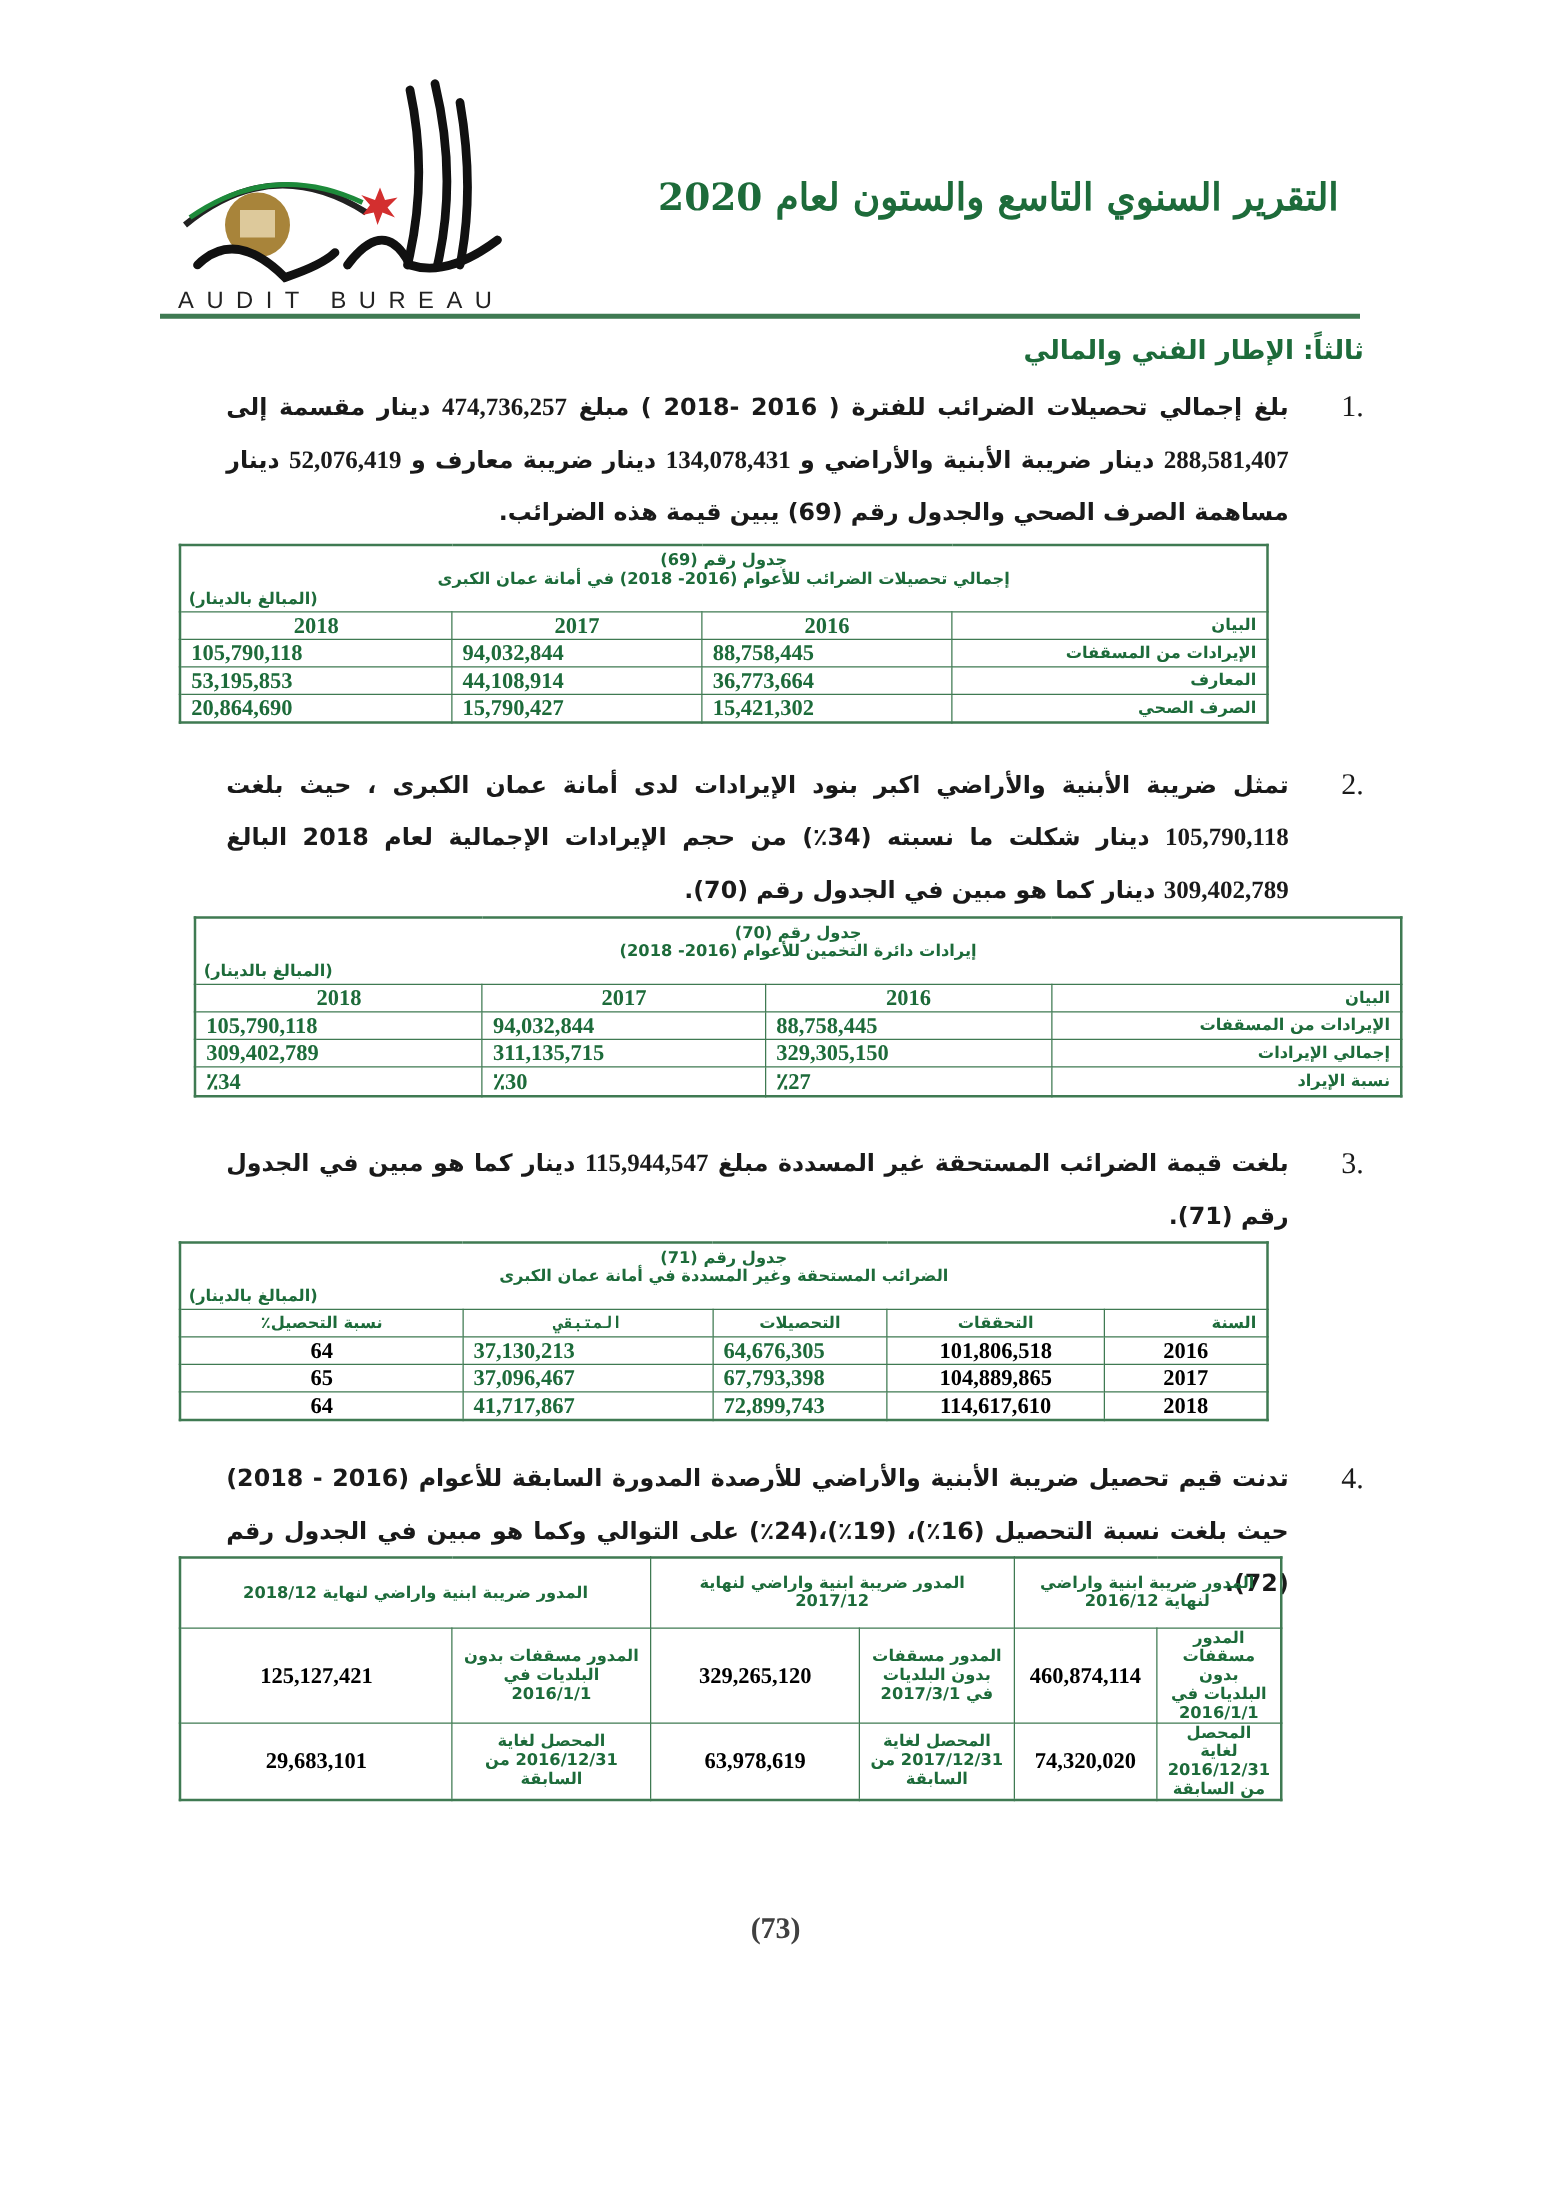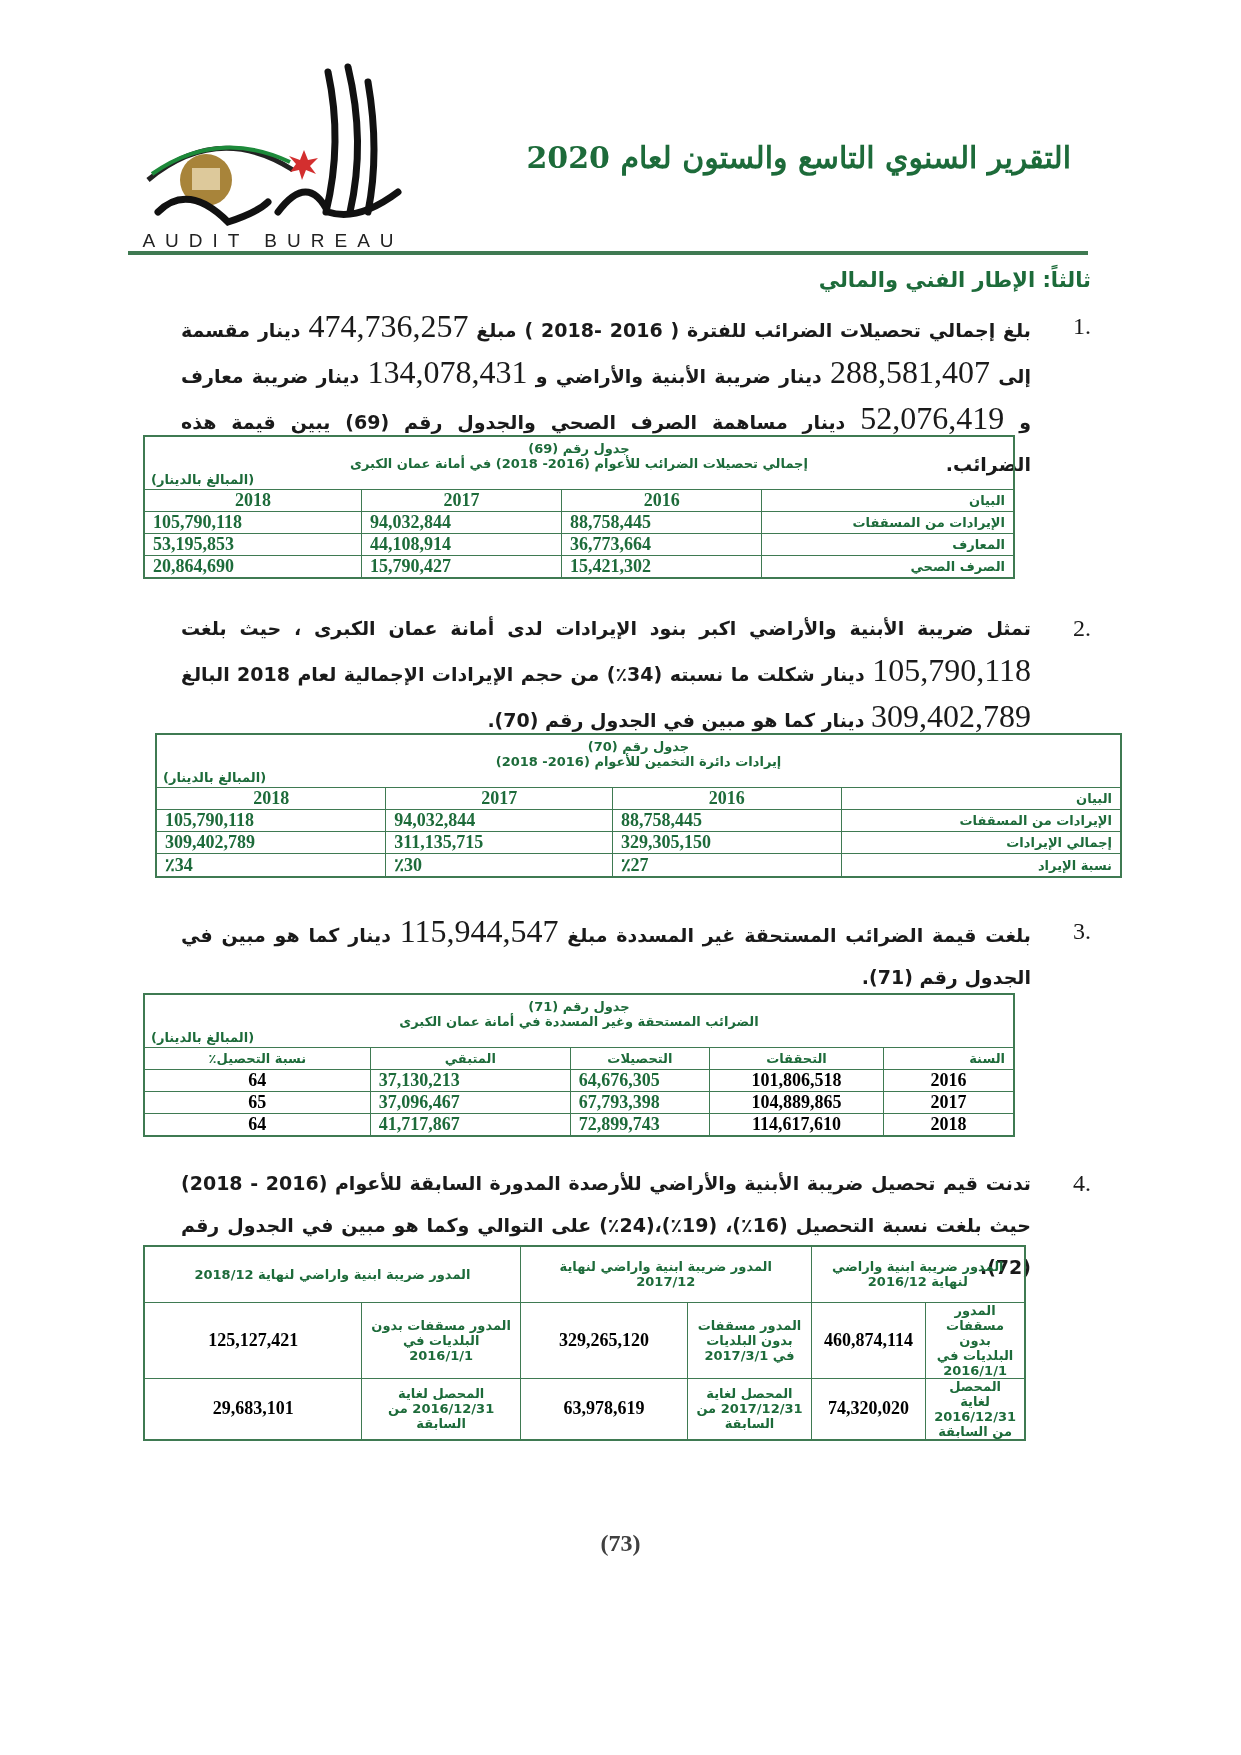--- a/index.html
+++ b/index.html
@@ -14,21 +14,21 @@
                   font-family:"DejaVu Serif", serif; font-weight:bold; font-size:30px; color:#1d6b3a; }
   .header-rule { position:absolute; left:128px; top:251px; width:960px; height:4px; background:#3f7a52; }
   
   .section-title { position:absolute; right:150px; top:268px; direction:rtl;
                    font-size:21px; font-weight:bold; color:#1d6b3a; }
   .para { position:absolute; right:150px; direction:rtl; width:910px;
           font-size:19px; font-weight:bold; line-height:42px; text-align:justify; }
   .para .num { position:absolute; right:0; top:0; font-weight:normal;
                font-family:"Liberation Serif", serif; font-size:24px; direction:ltr; }
   .para .body { margin-right:60px; }
-  .para .fig { font-family:"Liberation Serif", serif; font-weight:normal; font-size:32px; }
+  .para .fig { font-family:"Liberation Serif", serif; font-weight:bold; font-size:20px; }
   
   table.doc { position:absolute; border-collapse:collapse; direction:rtl;
               border:2px solid #3f7a52; font-size:15px; }
   table.doc td, table.doc th { border:1.5px solid #3f7a52; padding:0 8px; }
   .cap { height:auto; text-align:center; position:relative; font-weight:bold; color:#1d6b3a; font-size:13px; padding:4px 0 18px 0 !important; }
   .cap .no { display:block; }
   .cap .unit { position:absolute; left:6px; bottom:2px; font-size:13px; }
   .hd { font-weight:bold; text-align:center; font-family:"Liberation Serif", serif; font-size:18px; color:#1d6b3a; }
   .lbl { font-weight:bold; font-size:13px; color:#1d6b3a; text-align:right; }
   .val { font-family:"Liberation Serif", serif; font-weight:bold; font-size:18px; color:#1d6b3a; text-align:left; }
@@ -155,21 +155,21 @@
         <td colspan="5" class="cap">
     <span class="no">جدول رقم (71)</span>
     <span>الضرائب المستحقة وغير المسددة في أمانة عمان الكبرى</span>
     <span class="unit">(المبالغ بالدينار)</span>
   </td>
       </tr>
   <tr style="height:22px;">
     <th class="lbl" style="width:15%;">السنة</th>
     <th class="lbl" style="text-align:center; width:20%;">التحققات</th>
     <th class="lbl" style="text-align:center; width:16%;">التحصيلات</th>
-    <th class="lbl" style="text-align:center; width:23%;">المتبقي</th>
+    <th class="lbl" style="text-align:center; width:23%;font-family:Liberation Mono, monospace;">المتبقي</th>
     <th class="lbl" style="text-align:center;">نسبة التحصيل٪</th>
   </tr>
   <tr style="height:22px;">
     <td class="valc">2016</td>
     <td class="valc">101,806,518</td>
     <td class="val">64,676,305</td>
     <td class="val">37,130,213</td>
     <td class="valc">64</td>
   </tr>
   <tr style="height:22px;">

